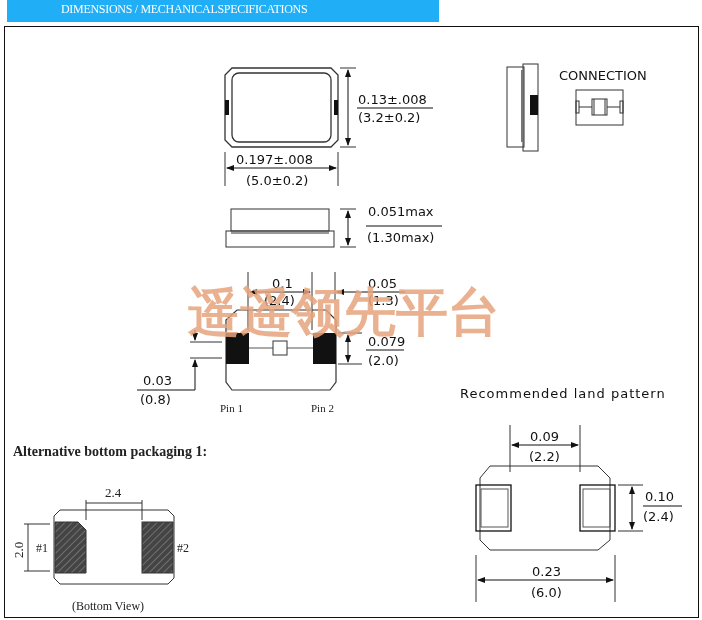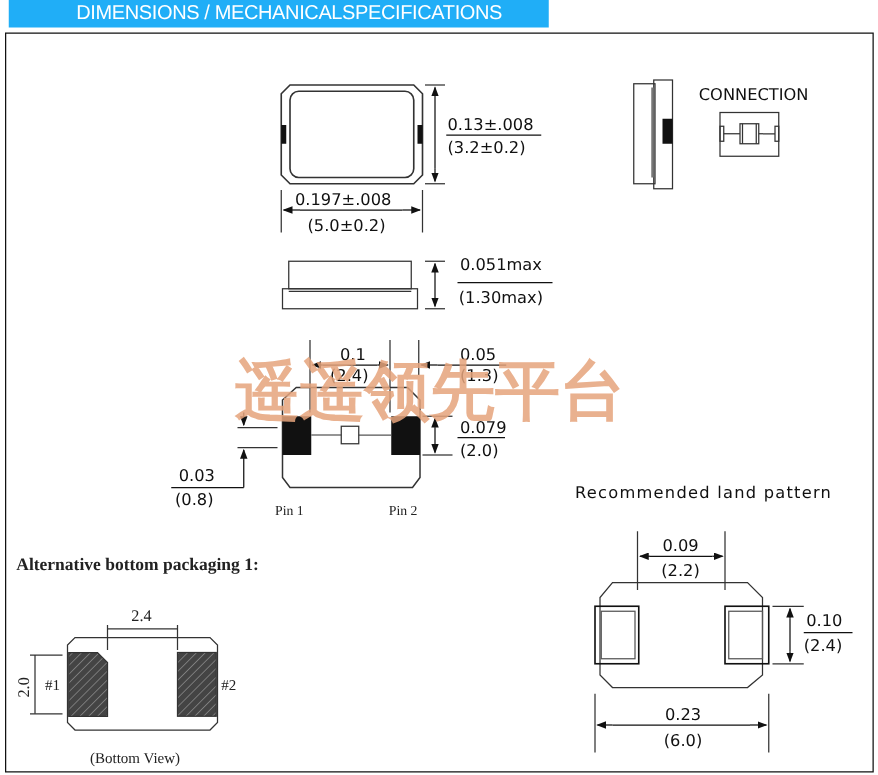--- a/index.html
+++ b/index.html
@@ -1,18 +1,18 @@
 <!DOCTYPE html>
 <html><head>
 <meta charset="utf-8">
 <style>
   html,body{margin:0;padding:0;background:#fff;}
   body{width:702px;height:620px;position:relative;overflow:hidden;font-family:"DejaVu Sans",sans-serif;}
   .header{position:absolute;left:7px;top:0;width:432px;height:22px;background:#20aef7;}
-  .header span{position:absolute;left:54px;top:2px;font-family:Liberation Sans, sans-serif;font-size:16px;color:#fff;font-weight:normal;letter-spacing:-0.3px;}
+  .header span{position:absolute;left:54px;top:2px;font-family:Liberation Serif, serif;font-size:12px;color:#fff;font-weight:normal;letter-spacing:-0.3px;}
   .frame{position:absolute;left:4px;top:26px;width:695px;height:592px;border:1.5px solid #111;box-sizing:border-box;}
   svg{position:absolute;left:0;top:0;}
   .cad{font-family:"DejaVu Sans",sans-serif;font-size:13px;fill:#111;}
   .serif{font-family:"Liberation Serif",serif;fill:#222;}
   .wm{font-family:"DejaVu Sans",sans-serif;font-size:52px;font-weight:bold;fill:#e6a47c;opacity:0.85;}
 </style>
 </head>
 <body>
 
 <div class="header">

